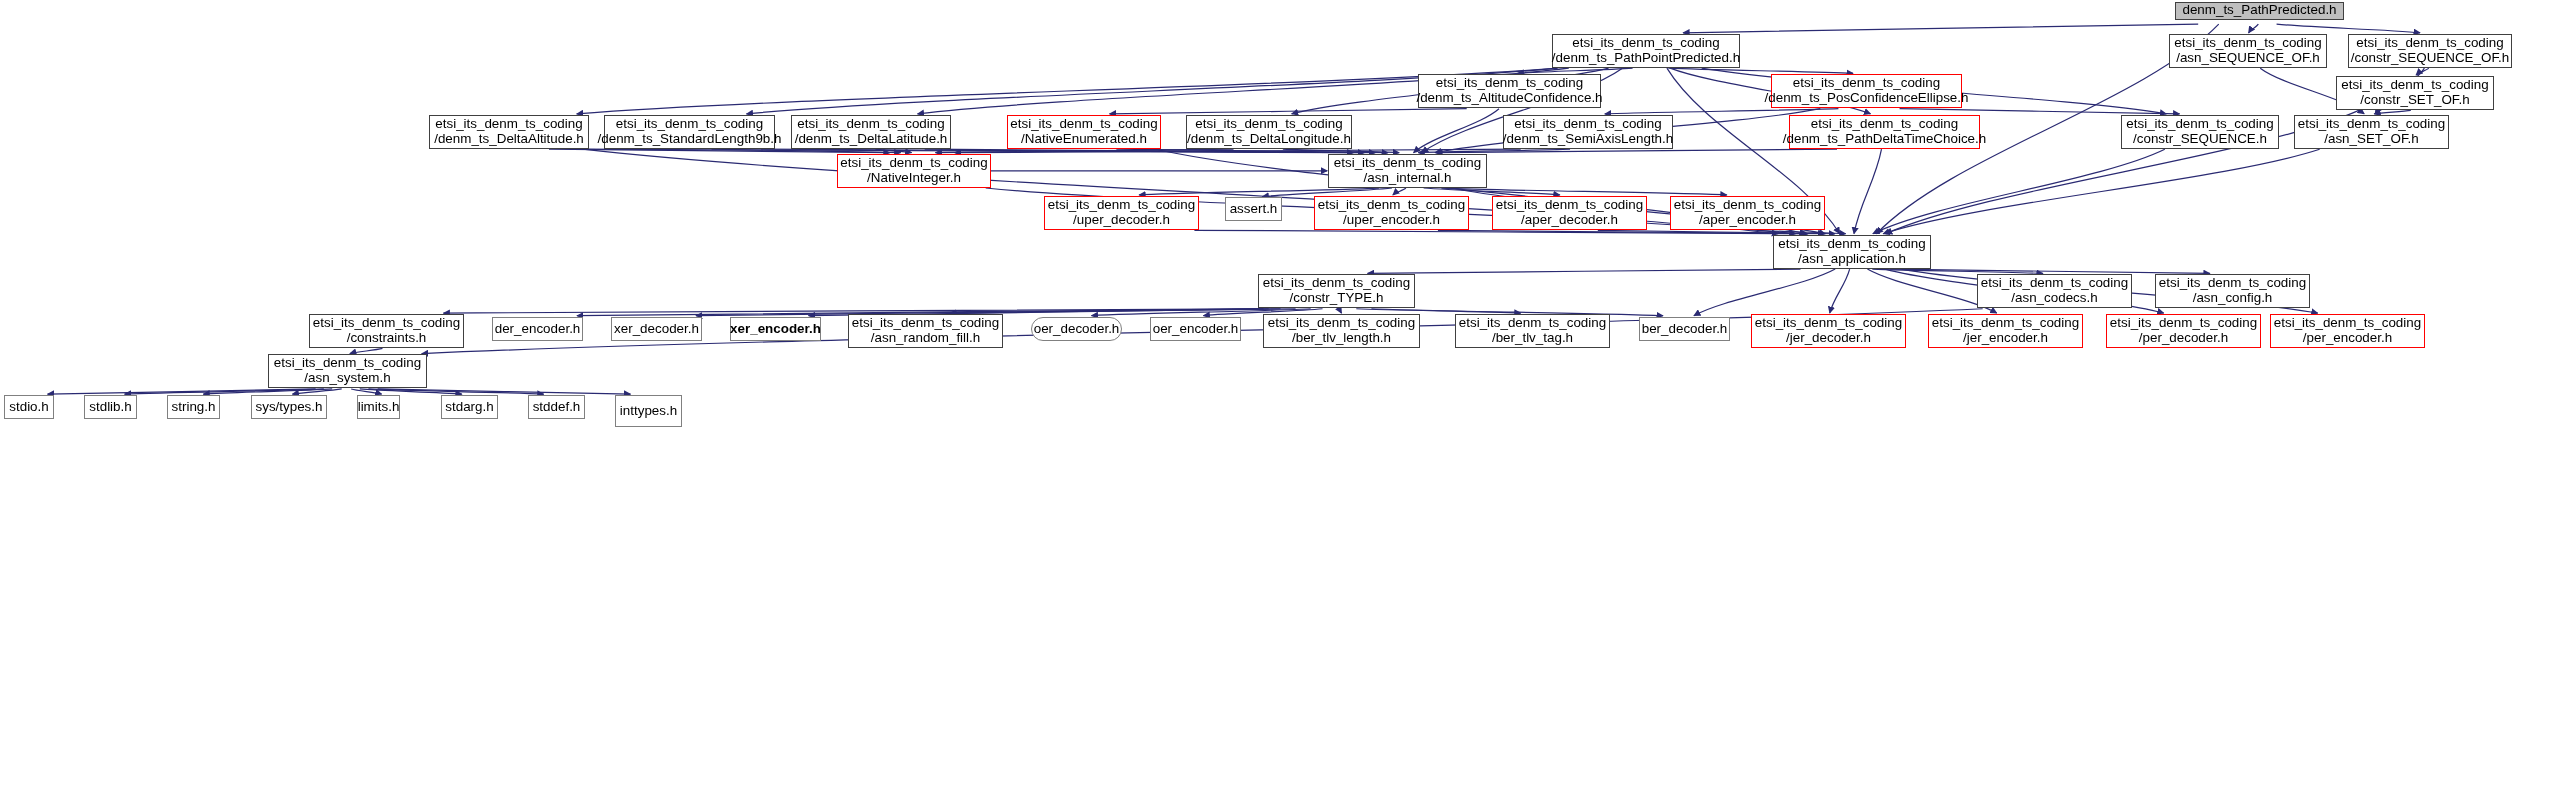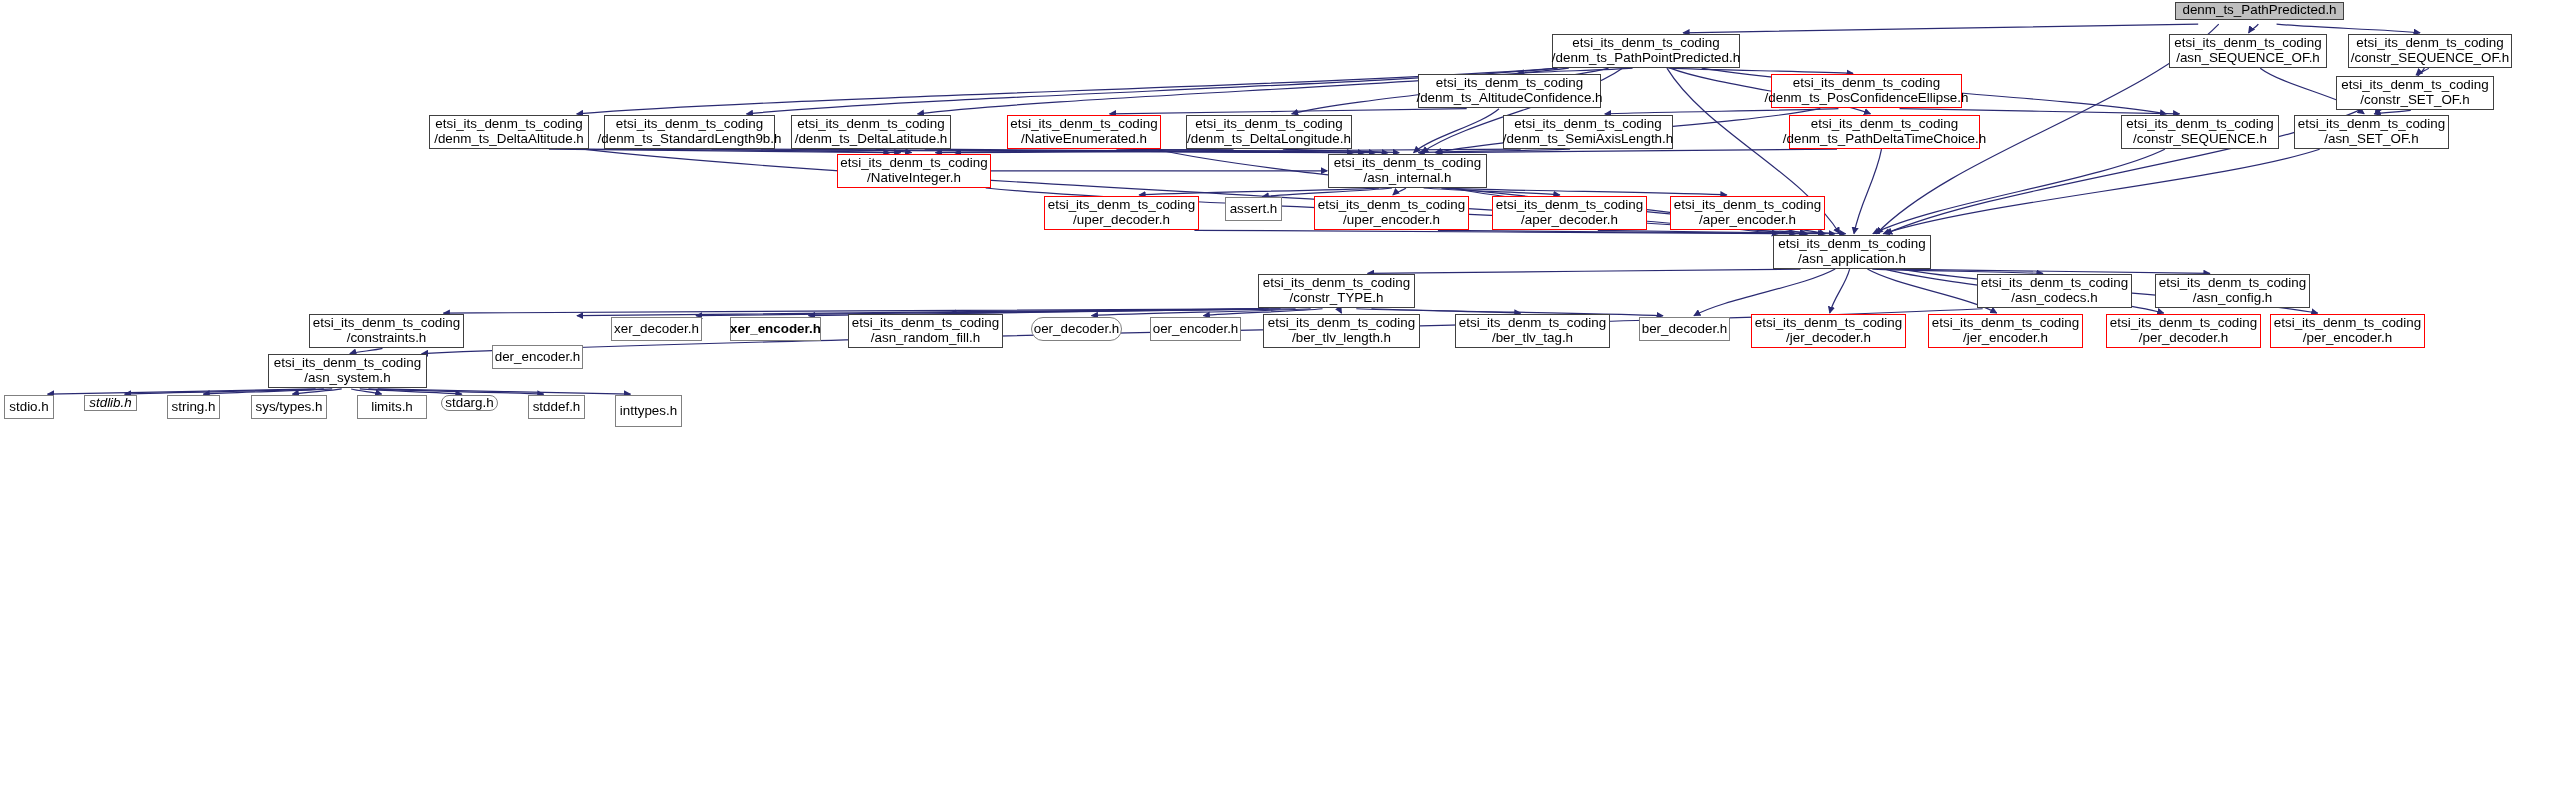--- a/index.html
+++ b/index.html
@@ -198,21 +198,21 @@
       <div class="node dark" style="left: 1773px; top: 235px; width: 158px; height: 34px;"><span class="lbl">etsi_its_denm_ts_coding
 /asn_application.h</span></div>
       <div class="node dark" style="left: 1258px; top: 274px; width: 157px; height: 34px;"><span class="lbl">etsi_its_denm_ts_coding
 /constr_TYPE.h</span></div>
       <div class="node dark" style="left: 1977px; top: 274px; width: 155px; height: 34px;"><span class="lbl">etsi_its_denm_ts_coding
 /asn_codecs.h</span></div>
       <div class="node dark" style="left: 2155px; top: 274px; width: 155px; height: 34px;"><span class="lbl">etsi_its_denm_ts_coding
 /asn_config.h</span></div>
       <div class="node dark" style="left: 309px; top: 314px; width: 155px; height: 34px;"><span class="lbl">etsi_its_denm_ts_coding
 /constraints.h</span></div>
-      <div class="node grey" style="left: 492px; top: 317px; width: 91px; height: 24px; margin-top: 28px;"><span class="lbl">der_encoder.h</span></div>
+      <div class="node grey" style="left: 492px; top: 317px; width: 91px; height: 24px;"><span class="lbl">der_encoder.h</span></div>
       <div class="node grey" style="left: 611px; top: 317px; width: 91px; height: 24px;"><span class="lbl">xer_decoder.h</span></div>
       <div class="node grey" style="left: 730px; top: 317px; width: 91px; height: 24px; font-weight: bold;"><span class="lbl">xer_encoder.h</span></div>
       <div class="node dark" style="left: 848px; top: 314px; width: 155px; height: 34px;"><span class="lbl">etsi_its_denm_ts_coding
 /asn_random_fill.h</span></div>
       <div class="node grey" style="left: 1031px; top: 317px; width: 91px; height: 24px; border-radius: 12px;"><span class="lbl">oer_decoder.h</span></div>
       <div class="node grey" style="left: 1150px; top: 317px; width: 91px; height: 24px;"><span class="lbl">oer_encoder.h</span></div>
       <div class="node dark" style="left: 1263px; top: 314px; width: 157px; height: 34px;"><span class="lbl">etsi_its_denm_ts_coding
 /ber_tlv_length.h</span></div>
       <div class="node dark" style="left: 1455px; top: 314px; width: 155px; height: 34px;"><span class="lbl">etsi_its_denm_ts_coding
 /ber_tlv_tag.h</span></div>
@@ -221,22 +221,22 @@
 /jer_decoder.h</span></div>
       <div class="node red" style="left: 1928px; top: 314px; width: 155px; height: 34px;"><span class="lbl">etsi_its_denm_ts_coding
 /jer_encoder.h</span></div>
       <div class="node red" style="left: 2106px; top: 314px; width: 155px; height: 34px;"><span class="lbl">etsi_its_denm_ts_coding
 /per_decoder.h</span></div>
       <div class="node red" style="left: 2270px; top: 314px; width: 155px; height: 34px;"><span class="lbl">etsi_its_denm_ts_coding
 /per_encoder.h</span></div>
       <div class="node dark" style="left: 268px; top: 354px; width: 159px; height: 34px;"><span class="lbl">etsi_its_denm_ts_coding
 /asn_system.h</span></div>
       <div class="node grey" style="left: 4px; top: 395px; width: 50px; height: 24px;"><span class="lbl">stdio.h</span></div>
-      <div class="node grey" style="left: 84px; top: 395px; width: 53px; height: 16px; font-style: italic;"><span class="lbl">stdlib.h</span></div>
+      <div class="node grey" style="left: 84px; top: 395px; width: 53px; height: 24px;"><span class="lbl">stdlib.h</span></div>
       <div class="node grey" style="left: 167px; top: 395px; width: 53px; height: 24px;"><span class="lbl">string.h</span></div>
       <div class="node grey" style="left: 251px; top: 395px; width: 76px; height: 24px;"><span class="lbl">sys/types.h</span></div>
-      <div class="node grey" style="left: 357px; top: 395px; width: 70px; height: 24px;"><span class="lbl">limits.h</span></div>
-      <div class="node grey" style="left: 441px; top: 395px; width: 57px; height: 16px; border-radius: 9px;"><span class="lbl">stdarg.h</span></div>
+      <div class="node grey" style="left: 357px; top: 395px; width: 43px; height: 24px;"><span class="lbl">limits.h</span></div>
+      <div class="node grey" style="left: 441px; top: 395px; width: 57px; height: 24px;"><span class="lbl">stdarg.h</span></div>
       <div class="node grey" style="left: 528px; top: 395px; width: 57px; height: 24px;"><span class="lbl">stddef.h</span></div>
       <div class="node grey" style="left: 615px; top: 395px; width: 67px; height: 32px;"><span class="lbl">inttypes.h</span></div>
     </div>
 </div>
 
 
 </body></html>

